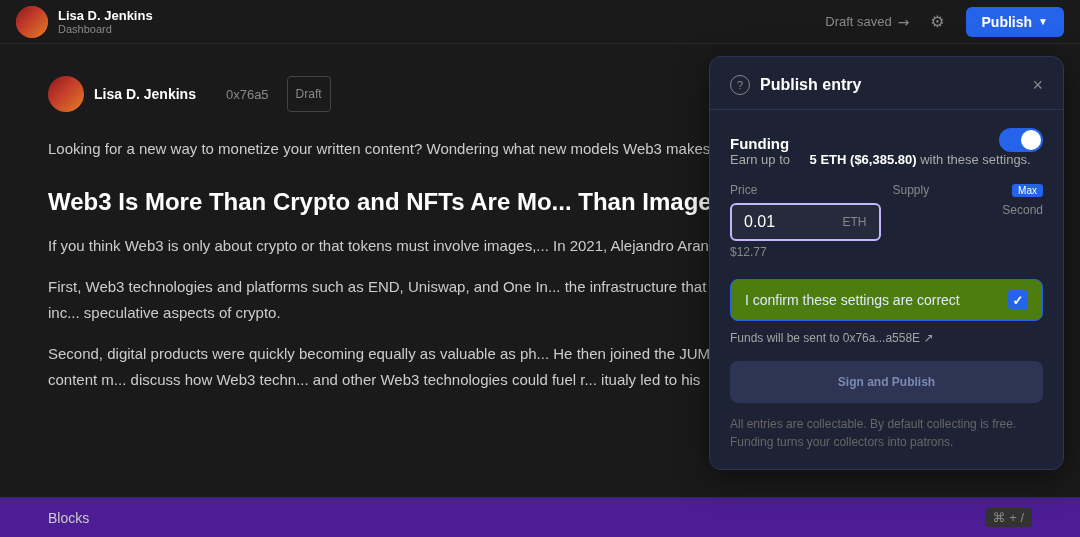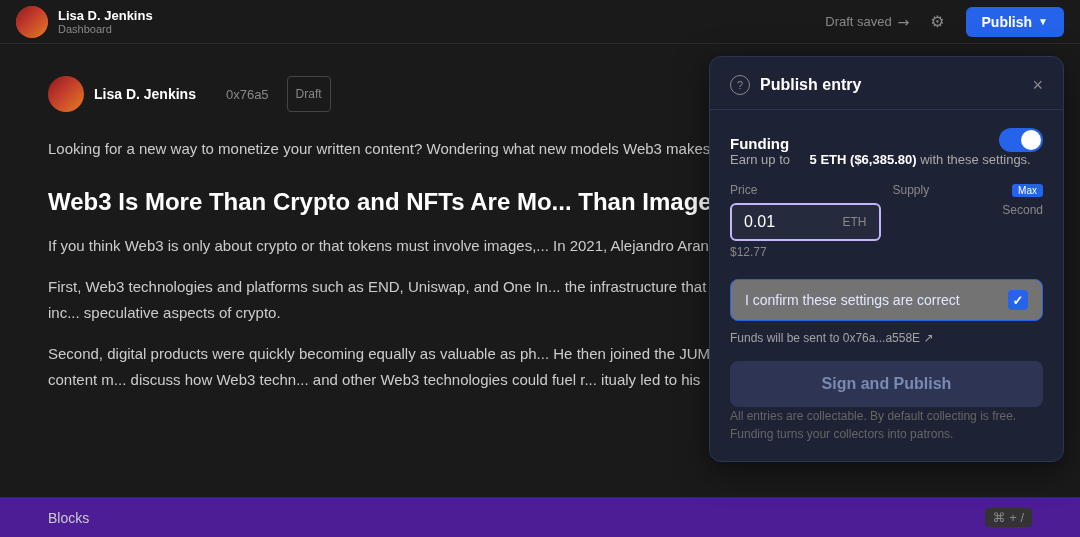--- a/index.html
+++ b/index.html
@@ -303,21 +303,21 @@
     }
     .supply-limited {
       font-size: 12px;
       color: #888;
       margin-top: 4px;
       text-align: right;
     }
 
     
     .confirm-row {
-      background: #737373;
+      background: #4d7c0f;
       border: 1px solid #2563eb;
       border-radius: 8px;
       padding: 10px 14px;
       display: flex;
       align-items: center;
       justify-content: space-between;
       margin: 14px 0 10px;
       cursor: pointer;
     }
     .confirm-text {
@@ -348,24 +348,25 @@
       margin-bottom: 16px;
     }
 
     
     .sign-publish-btn {
       width: 100%;
       background: #2d3454;
       border: none;
       border-radius: 8px;
       padding: 14px;
-      font-size: 16px;
+      font-size: 12px;
       font-weight: 600;
       color: #7a8ab0;
       cursor: pointer;
+      margin-bottom: 12px;
     }
 
     .panel-footer {
       font-size: 12px;
       color: #666;
       line-height: 1.5;
     }
   </style>
 </head>
 <body>

